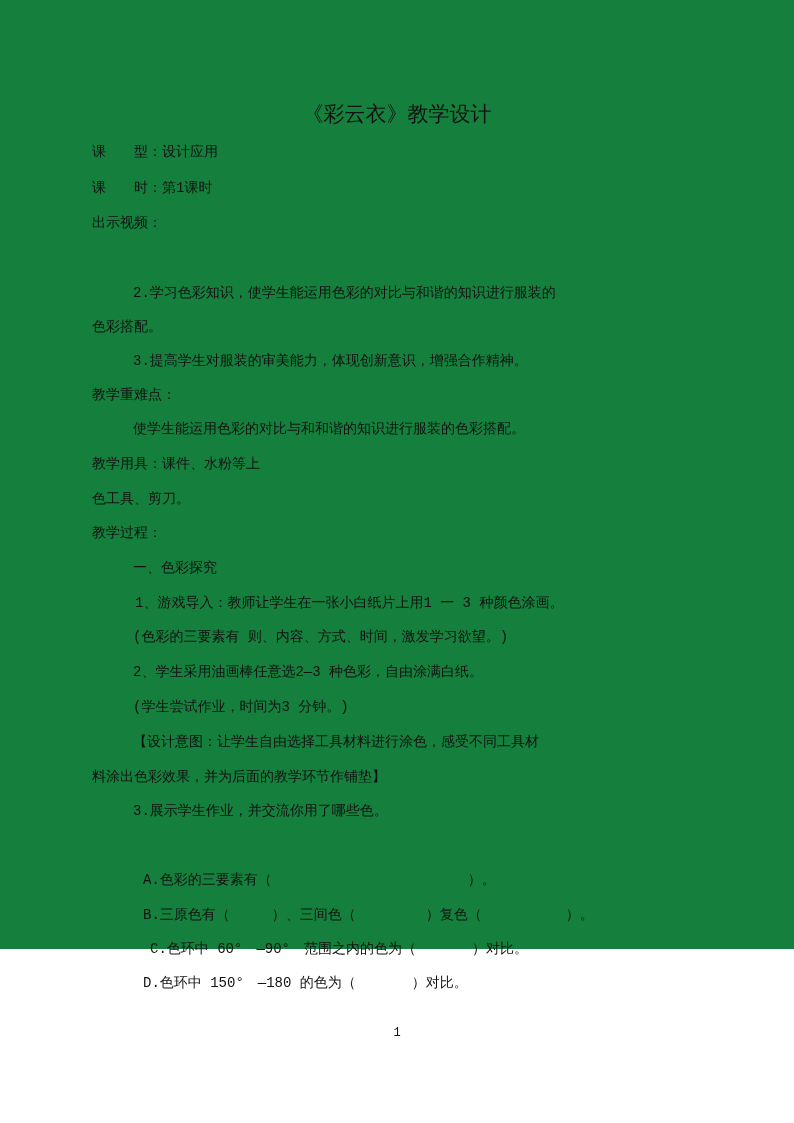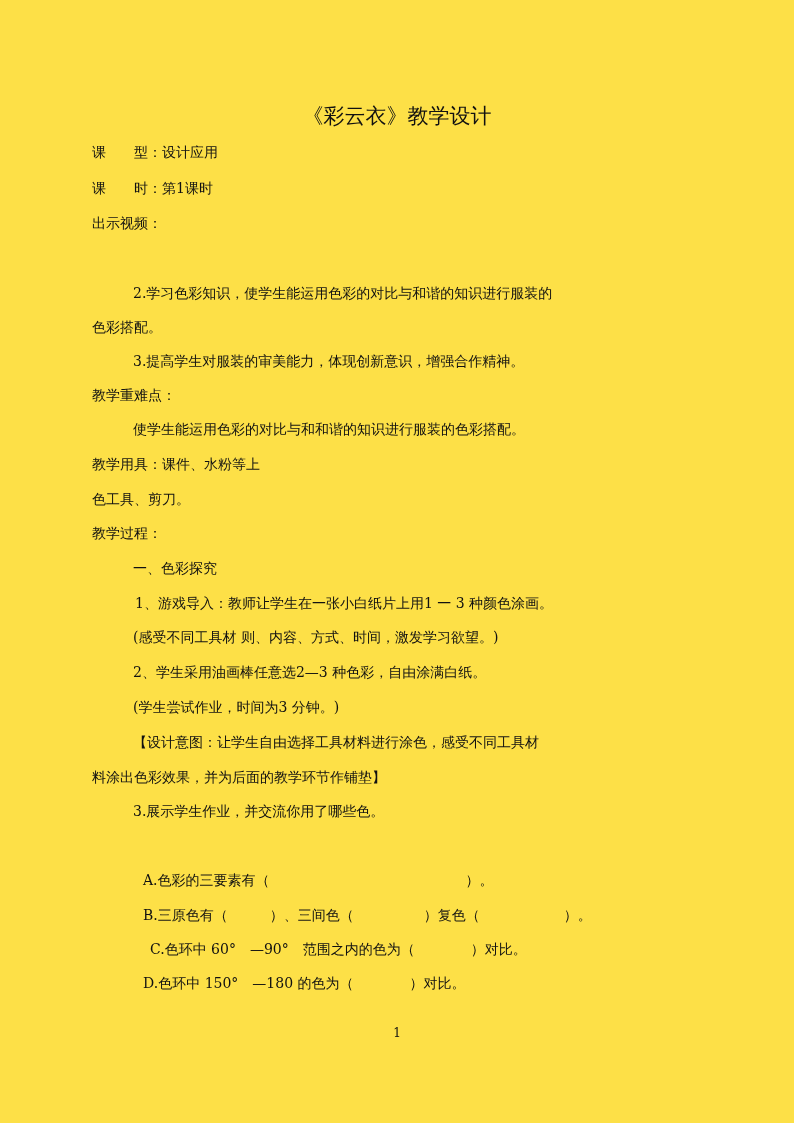--- a/index.html
+++ b/index.html
@@ -1,18 +1,18 @@
 <!DOCTYPE html>
 <html><head>
   <meta charset="utf-8">
   <style>
     html, body { margin: 0; padding: 0; background: #ffffff; }
     body { width: 794px; height: 1123px; position: relative; overflow: hidden;
       font-family: "DejaVu Serif", "Liberation Serif", serif; color: #111; }
-    .page { position: absolute; left: 0; top: 0; width: 794px; height: 1123px; background: #fde047; }
+    .page { position: absolute; left: 0; top: 0; width: 794px; height: 949px; background: #15803d; font-family: Liberation Mono, monospace; }
     .line { position: absolute; white-space: pre; font-size: 14px; line-height: 22px; }
     .title { font-size: 21px; line-height: 26px; left: 0; width: 794px; text-align: center; }
     .pnum { position: absolute; top: 1026px; left: 0; width: 794px; text-align: center; font-size: 12px; }
   </style>
 </head>
 <body>
 
 <div class="page">
   <div class="line title" style="top:103px;">《彩云衣》教学设计</div>
 
@@ -25,21 +25,21 @@
   <div class="line" style="left:133px; top:350px;">3.提高学生对服装的审美能力，体现创新意识，增强合作精神。</div>
 
   <div class="line" style="left:92px; top:384px;">教学重难点：</div>
   <div class="line" style="left:133px; top:418px;">使学生能运用色彩的对比与和和谐的知识进行服装的色彩搭配。</div>
   <div class="line" style="left:92px; top:453px;">教学用具：课件、水粉等上</div>
   <div class="line" style="left:92px; top:488px;">色工具、剪刀。</div>
   <div class="line" style="left:92px; top:522px;">教学过程：</div>
 
   <div class="line" style="left:133px; top:557px;">一、色彩探究</div>
   <div class="line" style="left:135px; top:592px;">1、游戏导入：教师让学生在一张小白纸片上用1 一 3 种颜色涂画。</div>
-  <div class="line" style="left:133px; top:626px;">(感受不同工具材 则、内容、方式、时间，激发学习欲望。)</div>
+  <div class="line" style="left:133px; top:626px;">(色彩的三要素有 则、内容、方式、时间，激发学习欲望。)</div>
   <div class="line" style="left:133px; top:661px;">2、学生采用油画棒任意选2—3 种色彩，自由涂满白纸。</div>
   <div class="line" style="left:133px; top:696px;">(学生尝试作业，时间为3 分钟。)</div>
 
   <div class="line" style="left:133px; top:731px;">【设计意图：让学生自由选择工具材料进行涂色，感受不同工具材</div>
   <div class="line" style="left:92px; top:766px;">料涂出色彩效果，并为后面的教学环节作铺垫】</div>
   <div class="line" style="left:133px; top:800px;">3.展示学生作业，并交流你用了哪些色。</div>
 
   <div class="line" style="left:143px; top:869px;">A.色彩的三要素有（　　　　　　　　　　　　　　）。</div>
   <div class="line" style="left:143px; top:904px;">B.三原色有（　　　）、三间色（　　　　　）复色（　　　　　　）。</div>
   <div class="line" style="left:150px; top:938px;">C.色环中 60°　—90°　范围之内的色为（　　　　）对比。</div>

